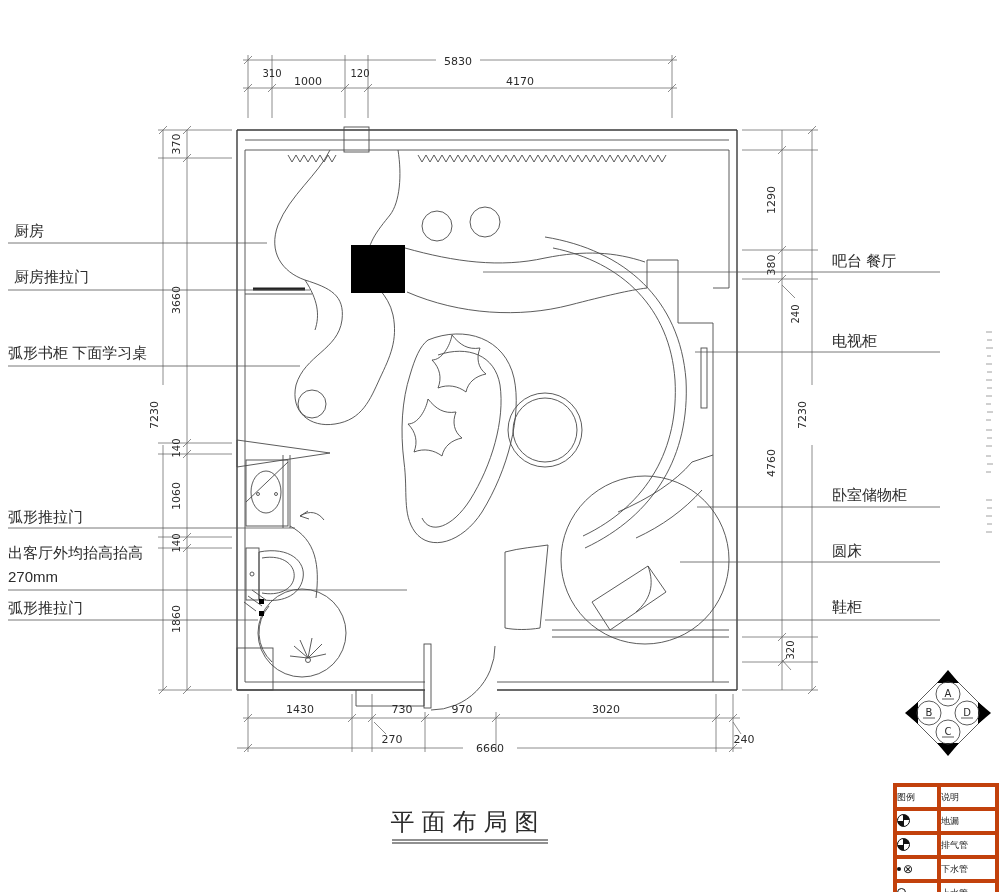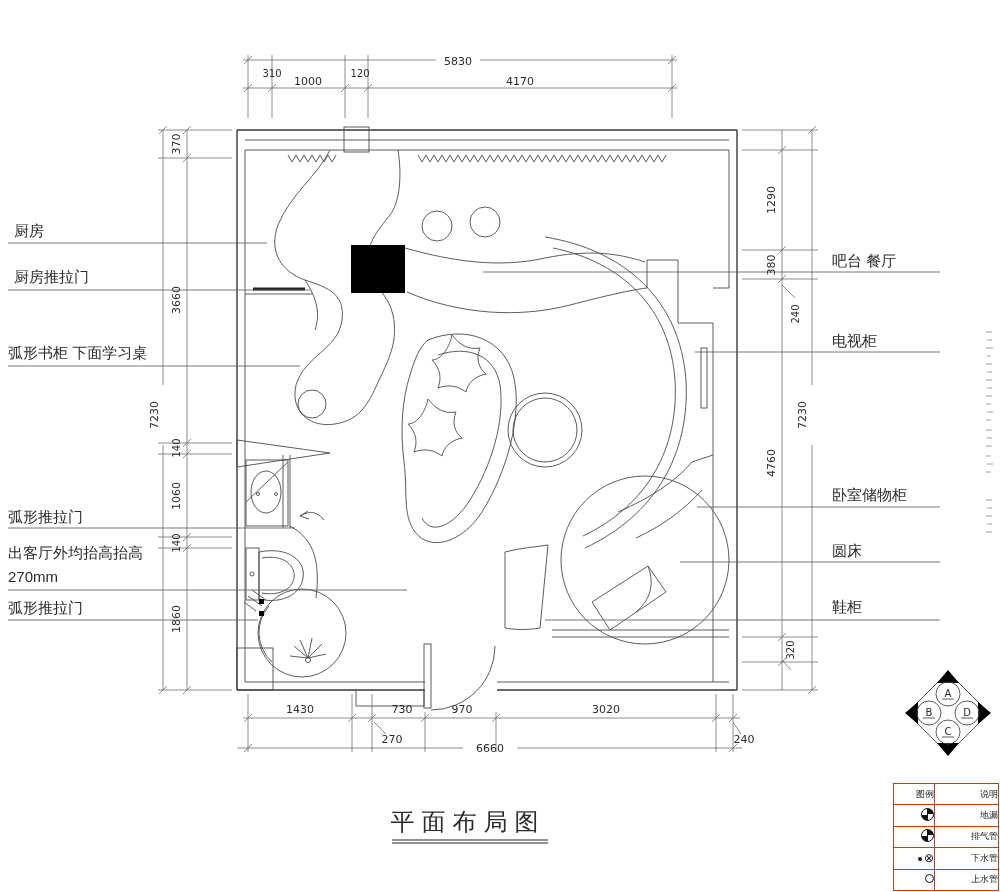--- a/index.html
+++ b/index.html
@@ -15,21 +15,21 @@
   .blk{fill:#000;stroke:none;}
   text{fill:#2b2b2b;}
   .dim{font:11px "DejaVu Sans","Liberation Sans",sans-serif;}
   .dims{font:10px "DejaVu Sans","Liberation Sans",sans-serif;}
   .lbl{font:15px "Liberation Sans","DejaVu Sans",sans-serif;}
   .ttl{font:24px "Liberation Serif","DejaVu Serif",serif;letter-spacing:7px;}
   .cmp{font:10px "DejaVu Sans",sans-serif;}
   
   .legend{position:absolute;left:893px;top:783px;width:106px;height:108px;
           border-collapse:collapse;font-size:9px;color:#222;}
-  .legend td{border:1px solid #c2410c;text-align:right;vertical-align:middle;
+  .legend td{border:4px solid #c2410c;text-align:left;vertical-align:middle;
              height:20px;padding:0;}
   .legend td.c1{width:40px;}
   .symwrap{display:inline-flex;align-items:center;justify-content:center;gap:2px;}
   .sym-quad{display:inline-block;width:11px;height:11px;border:1px solid #111;border-radius:50%;
             background:conic-gradient(#111 0 25%,#fff 25% 50%,#111 50% 75%,#fff 75% 100%);}
   .sym-dot{display:inline-block;width:4px;height:4px;background:#111;border-radius:50%;}
   .sym-x{font-size:12px;line-height:11px;color:#111;}
   .sym-o{display:inline-block;width:7px;height:7px;border:1px solid #111;border-radius:50%;}
 </style>
 </head>

